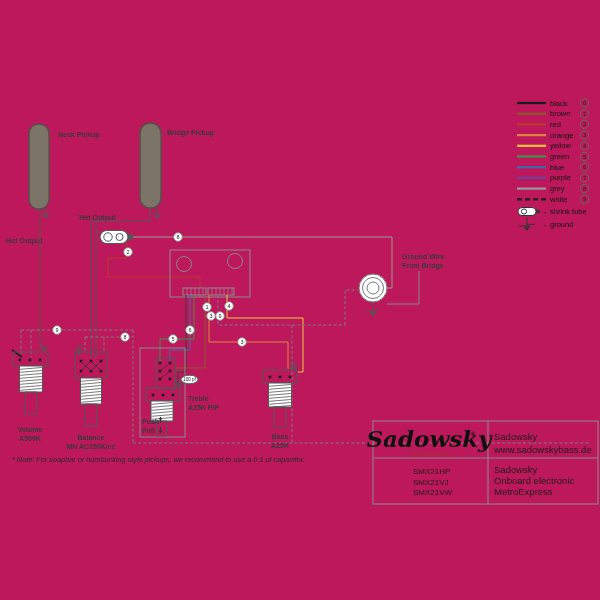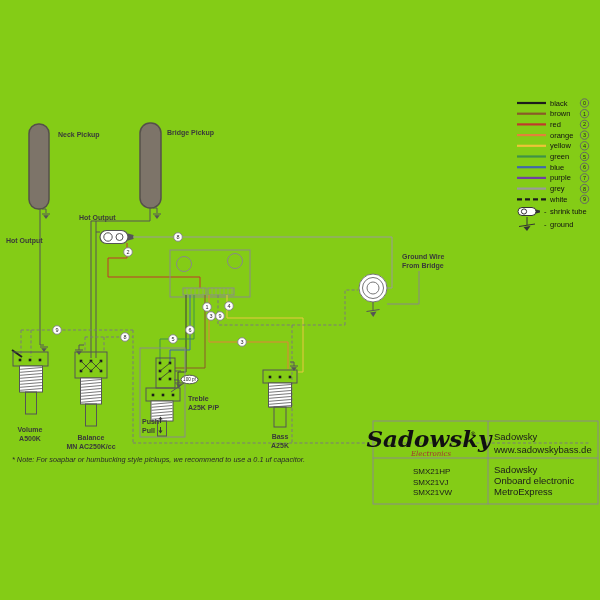--- a/index.html
+++ b/index.html
@@ -1,16 +1,16 @@
 <!DOCTYPE html>
 <html><head>
 <meta charset="utf-8">
 <style>
   html,body{margin:0;padding:0;background:#fff;}
-  .canvas{width:600px;height:600px;position:relative;background:#84cc16;overflow:hidden;}
+  .canvas{width:600px;height:600px;position:relative;background:#be185d;overflow:hidden;}
   svg{display:block;}
   text{font-family:"Liberation Sans",sans-serif;fill:#333;}
   .lbl{font-size:7px;font-weight:bold;fill:#3a3a3a;}
   .leg{font-size:7.5px;font-weight:normal;fill:#111;}
   .num{font-size:5.5px;fill:#222;}
   .tiny{font-size:4.6px;fill:#222;}
   .tb{font-size:9.5px;fill:#1a1a1a;}
   .tbs{font-size:8px;fill:#1a1a1a;}
   .note{font-size:7.3px;font-style:italic;fill:#2a2a2a;}
   .logo{font-family:"DejaVu Serif",serif;font-style:italic;font-weight:bold;font-size:23px;fill:#101010;}

